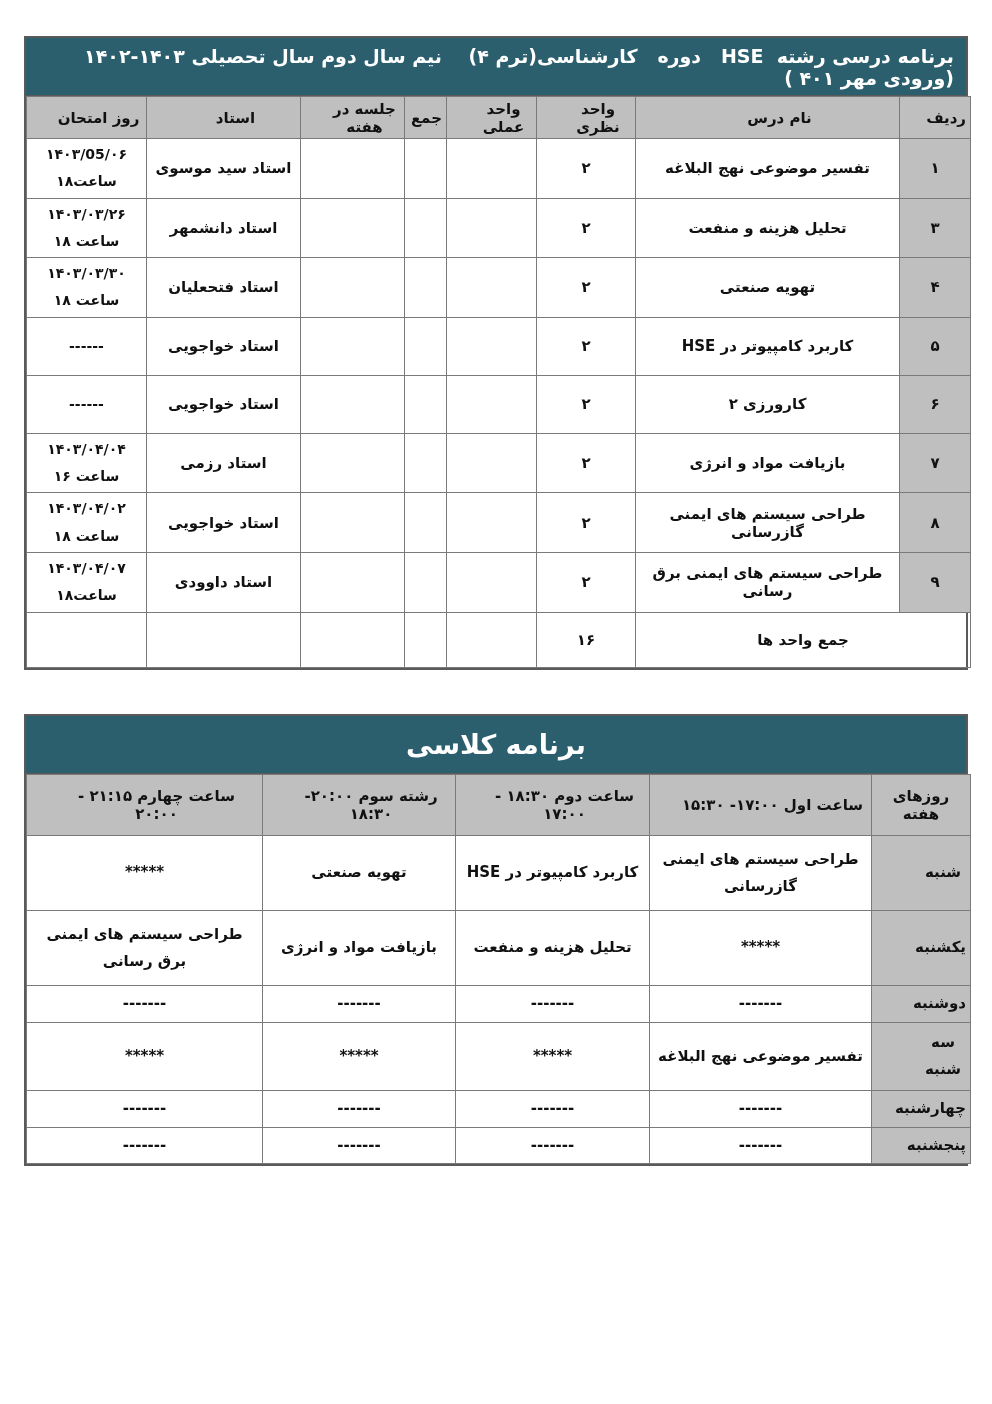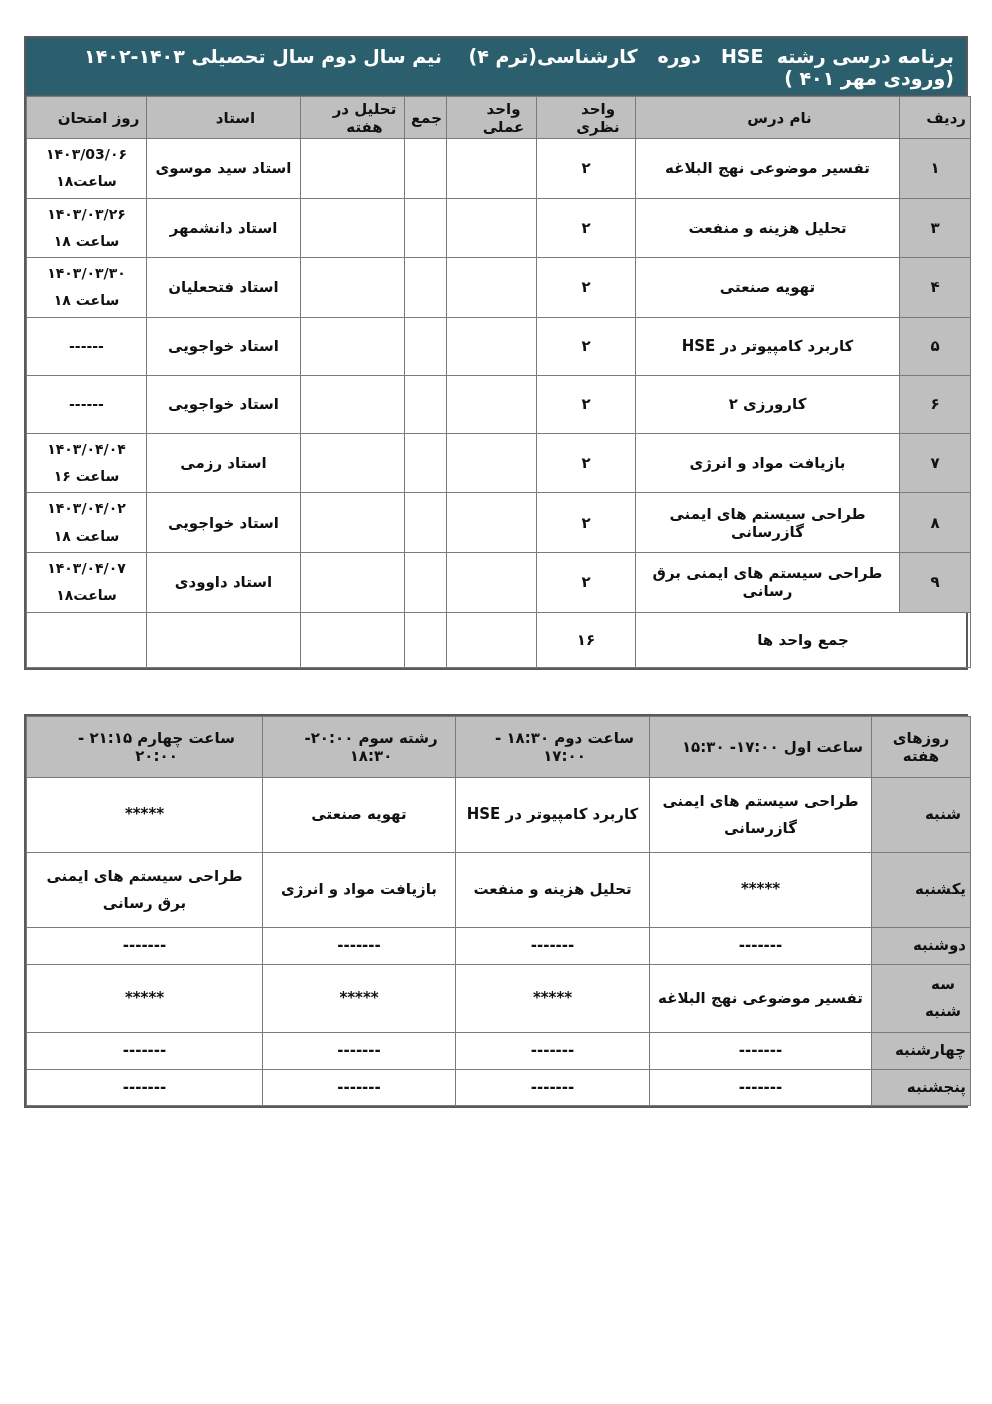--- a/index.html
+++ b/index.html
@@ -78,35 +78,35 @@
           <col style="width:154px">
           <col style="width:120px">
       </colgroup>
       <thead>
         <tr>
           <th>ردیف</th>
           <th>نام درس</th>
           <th>واحد نظری</th>
           <th>واحد عملی</th>
           <th>جمع</th>
-          <th>تحلیل در هفته</th>
+          <th>جلسه در هفته</th>
           <th>استاد</th>
           <th>روز امتحان</th>
         </tr>
       </thead>
       <tbody id="course-body">
           <tr>
             <td class="c-num">۱</td>
             <td class="c-course">تفسیر موضوعی نهج البلاغه</td>
             <td class="c-theory">۲</td>
             <td class="c-practical"></td>
             <td class="c-total"></td>
             <td class="c-sessions"></td>
             <td class="c-professor">استاد سید موسوی</td>
-            <td class="c-exam">۱۴۰۳/03/۰۶
+            <td class="c-exam">۱۴۰۳/05/۰۶
 ساعت۱۸</td>
           </tr>
           <tr>
             <td class="c-num">۳</td>
             <td class="c-course">تحلیل هزینه و منفعت</td>
             <td class="c-theory">۲</td>
             <td class="c-practical"></td>
             <td class="c-total"></td>
             <td class="c-sessions"></td>
             <td class="c-professor">استاد دانشمهر</td>
@@ -184,20 +184,21 @@
             <td class="c-total"></td>
             <td class="c-sessions"></td>
             <td class="c-professor"></td>
             <td class="c-exam"></td>
           </tr>
         </tbody>
     </table>
   </section>
 
   <section class="sect sect-class">
+    <div class="title-bar title-class">برنامه کلاسی</div>
     <table class="t-class">
       <colgroup>
         <col style="width:99px">
           <col style="width:222px">
           <col style="width:194px">
           <col style="width:193px">
           <col style="width:236px">
       </colgroup>
       <thead>
         <tr>

